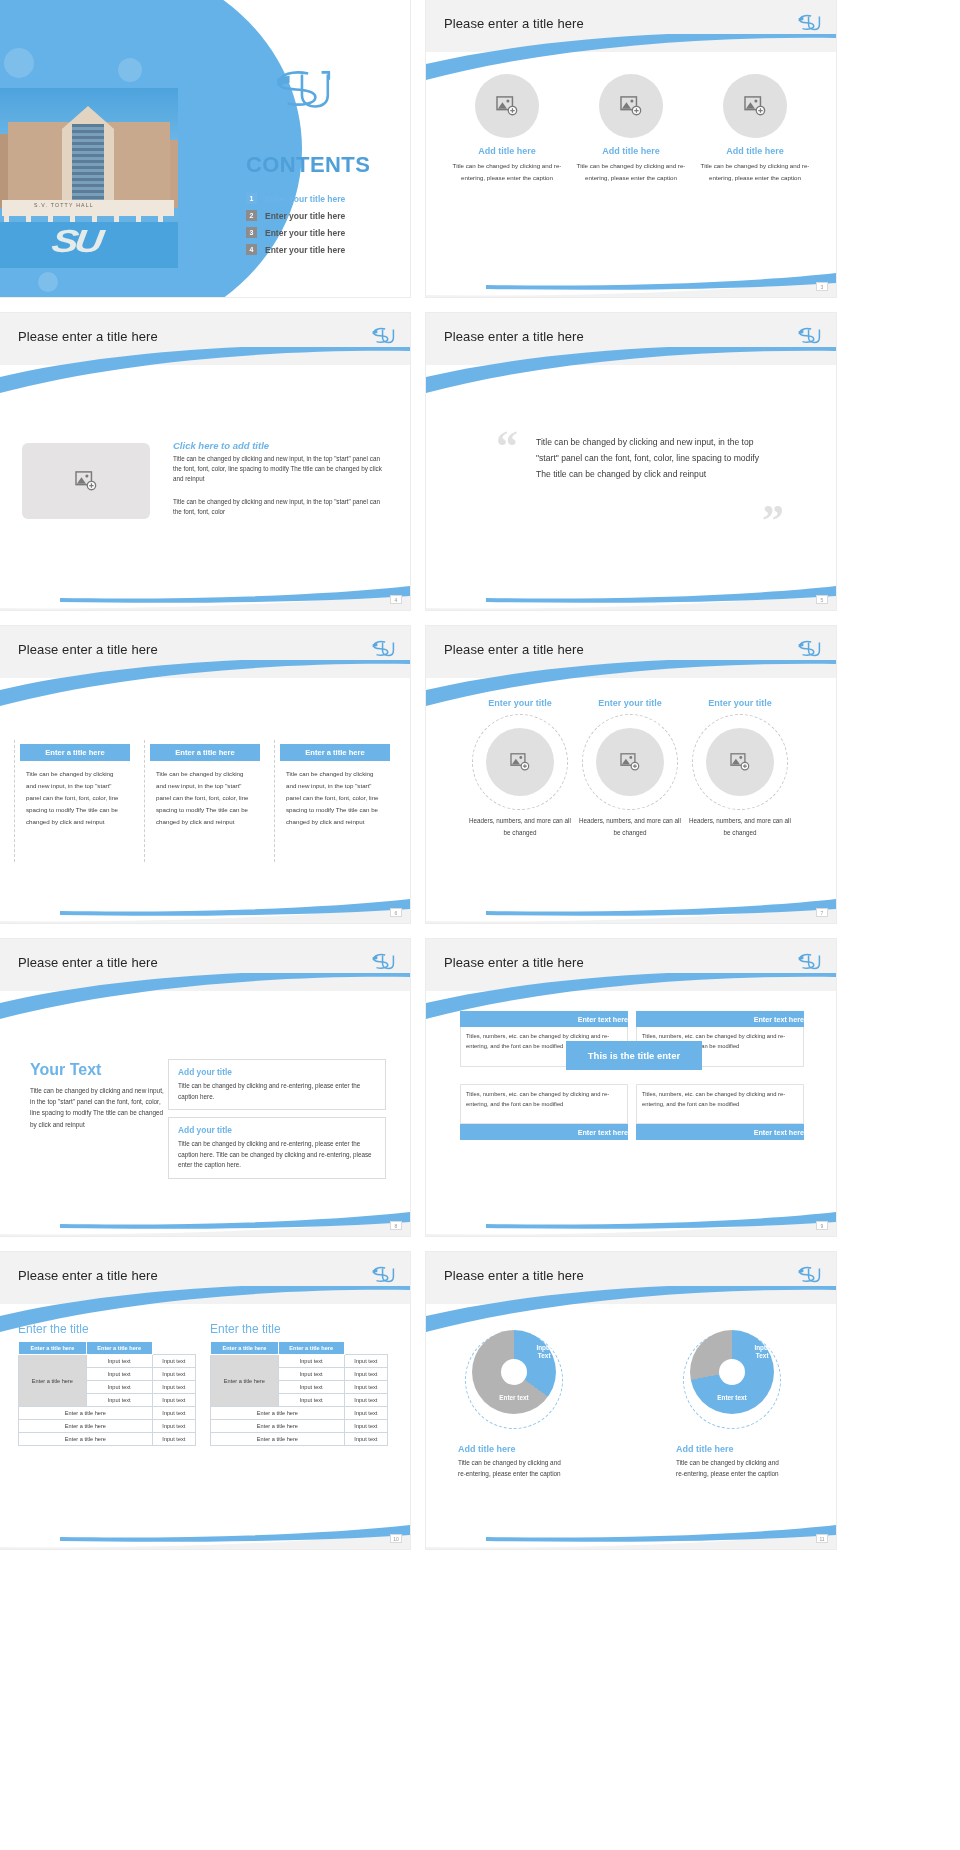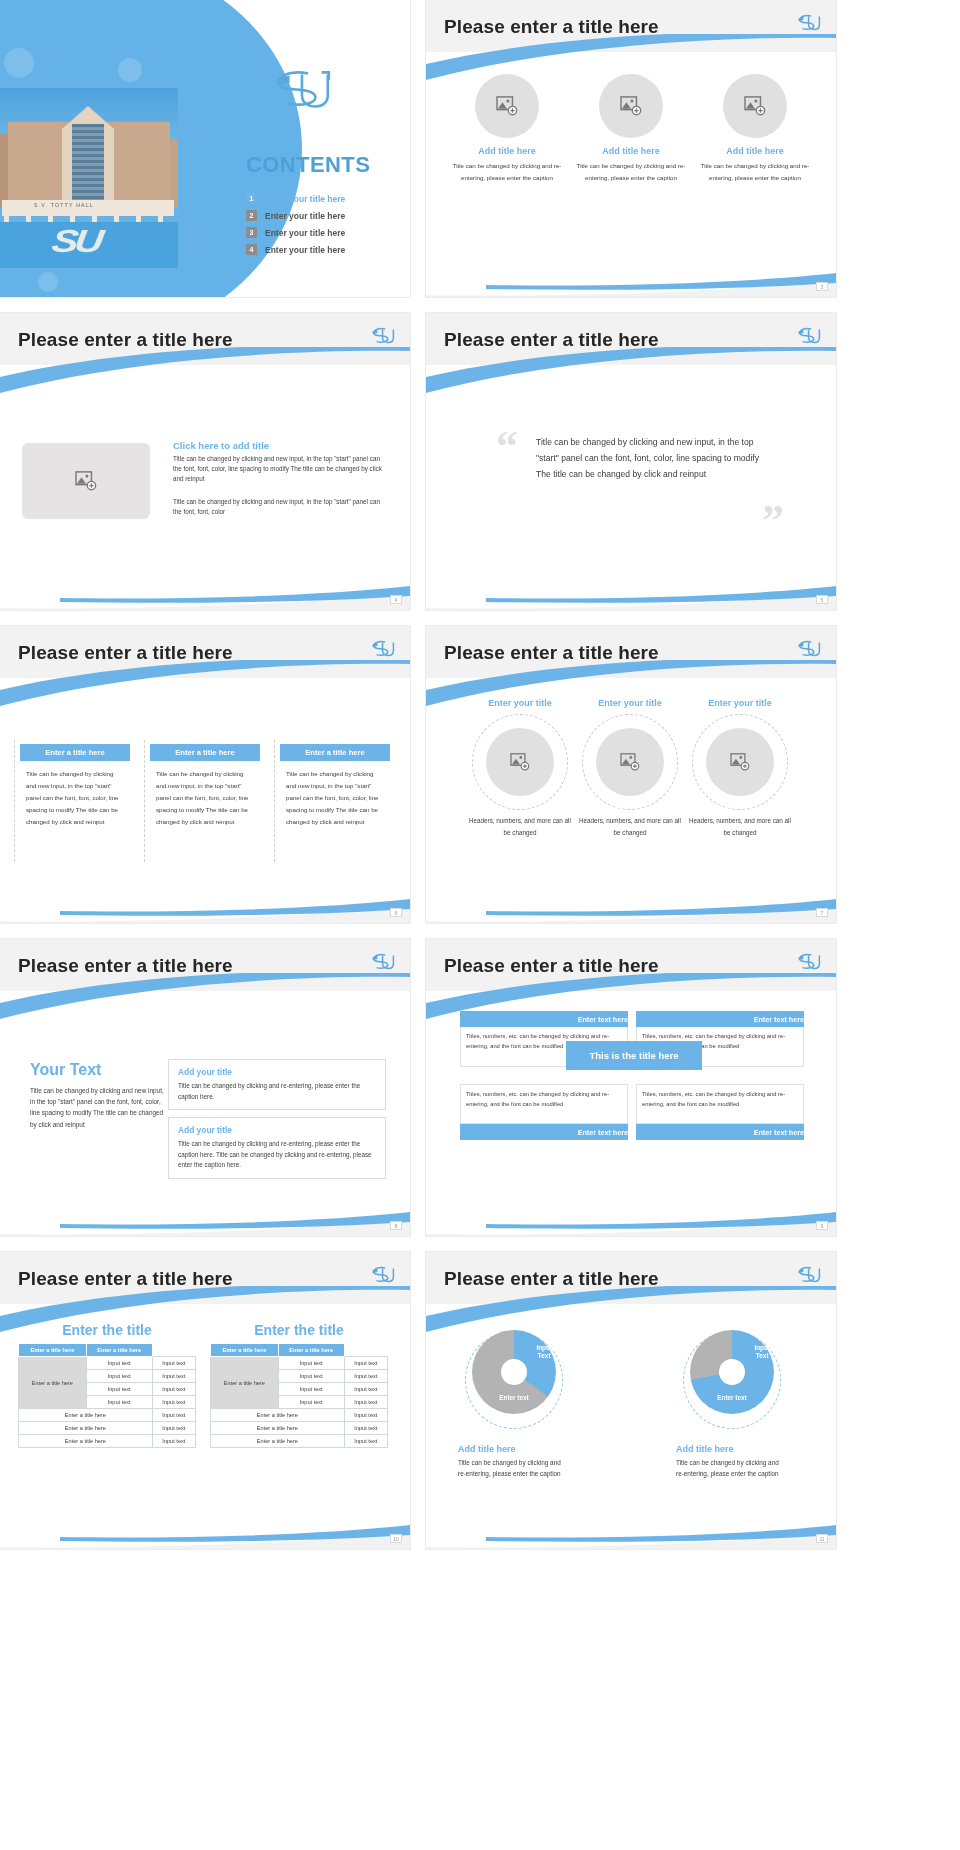--- a/index.html
+++ b/index.html
@@ -30,22 +30,22 @@
     box-shadow: 0 0 0 1px #ececec;
   }
 
   
   .hdr {
     position: absolute; left: 0; top: 0; width: 100%; height: 52px;
     background: #f2f2f2;
   }
   .hdr-title {
     position: absolute; left: 18px; top: 16px;
-    font-size: 19px; color: #262626; letter-spacing: .1px;
-    font-weight: 700;
+    font-size: 13px; color: #262626; letter-spacing: .1px;
+    font-weight: 400;
   }
   .hdr-logo { position: absolute; right: 14px; top: 12px; width: 26px; height: 22px; }
   .hdr-curve { position: absolute; left: 0; top: 34px; width: 100%; height: 46px; }
   .ftr-curve { position: absolute; left: 0; bottom: 0; width: 100%; height: 44px; }
   .pagenum {
     position: absolute; right: 8px; bottom: 6px;
     width: 12px; height: 9px; border: 1px solid #d9d9d9; background: #fff;
     font-size: 5px; line-height: 8px; text-align: center; color: #9a9a9a;
   }
 
@@ -115,21 +115,21 @@
   .blue-h { color:#6cb4e8; font-weight:700; }
 
   
   .s2-col { position:absolute; width:118px; text-align:center; }
   .s2-t { font-size:9px; margin-top:8px; }
   .s2-b { font-size:6.2px; color:#3f3f3f; line-height:1.9; margin-top:4px; }
 
   
   .s4-img { position:absolute; left:22px; top:130px; width:128px; height:76px; }
   .s4-txt { position:absolute; left:173px; top:127px; width:215px; }
-  .s4-h { font-size:9.5px; }
+  .s4-h { font-size:9.5px;font-style:italic; }
   .s4-p { font-size:6.3px; color:#3f3f3f; line-height:1.62; margin-top:3px; }
 
   
   .quote-mark { position:absolute; color:#e0e0e0; font-size:44px; font-weight:700; font-family:"Liberation Serif", serif; line-height:1;}
   .s5-q { position:absolute; left:110px; top:122px; width:240px; font-size:8.6px; color:#3b3b3b; line-height:1.85;}
 
   
   .s6-card { position:absolute; top:118px; width:110px; }
   .s6-head { background:#6cb4e8; color:#fff; font-size:7.6px; font-weight:700; text-align:center; padding:4px 0;}
   .s6-body { font-size:6.2px; color:#3f3f3f; line-height:1.95; padding:7px 6px 0 6px;}
@@ -150,21 +150,21 @@
   .s8-bt { font-size:8.4px; color:#6cb4e8; font-weight:700; }
   .s8-bp { font-size:6.3px; color:#3f3f3f; line-height:1.7; margin-top:4px; }
 
   
   .s9-head { background:#6cb4e8; color:#fff; font-size:7.2px; font-weight:700; text-align:right; padding:3.5px 0; }
   .s9-cell { border:1px solid #e2e2e2; border-top:none; font-size:5.8px; color:#3f3f3f; line-height:1.8; padding:4px 5px; background:#fff; }
   .s9-center { position:absolute; left:140px; top:102px; width:136px; background:#6cb4e8; color:#fff;
     font-size:9.5px; font-weight:700; text-align:center; padding:9px 0; }
 
   
-  .s10-t { font-size:14px; font-weight:700; color:#6cb4e8;text-align:center; }
+  .s10-t { font-size:12px; font-weight:400; color:#6cb4e8; }
   .tbl { border-collapse:collapse; width:100%; }
   .tbl th { background:#6cb4e8; color:#fff; font-size:5.6px; font-weight:700; padding:3px 2px; border:1px solid #ffffff; }
   .tbl td { border:1px solid #cfd8de; font-size:5.6px; color:#3f3f3f; padding:3px 4px; text-align:center; background:#fff;}
   .tbl td.grey { background:#d9d9d9; }
 
   
   .donut-wrap { position:absolute; width:112px; text-align:center; }
   .donut { width:84px; height:84px; border-radius:50%; margin:0 auto; position:relative; }
   .donut .hole { position:absolute; left:50%; top:50%; transform:translate(-50%,-50%);
       width:26px; height:26px; border-radius:50%; background:#fff; }
@@ -531,21 +531,21 @@
       <div class="s9-cell" style="height:40px;">Titles, numbers, etc. can be changed by clicking and re-entering, and the font can be modified</div>
     </div>
     <div style="position:absolute;left:34px;top:145px;width:168px;">
       <div class="s9-cell" style="height:40px;border-top:1px solid #e2e2e2;">Titles, numbers, etc. can be changed by clicking and re-entering, and the font can be modified</div>
       <div class="s9-head">Enter text here</div>
     </div>
     <div style="position:absolute;left:210px;top:145px;width:168px;">
       <div class="s9-cell" style="height:40px;border-top:1px solid #e2e2e2;">Titles, numbers, etc. can be changed by clicking and re-entering, and the font can be modified</div>
       <div class="s9-head">Enter text here</div>
     </div>
-    <div class="s9-center">This is the title here</div>
+    <div class="s9-center">This is the title enter</div>
     <div class="pagenum">9</div>
   </div>
 
   <div class="slide">
     <div class="hdr"></div>
     <div class="hdr-title">Please enter a title here</div>
     <div class="hdr-logo">
       <svg viewBox="0 0 120 96" width="26" height="22">
           <g fill="none" stroke="#5aa8e0" stroke-width="7">
         <path d="M70 16 C42 10 18 18 18 34 C18 48 42 46 58 48 C74 50 82 54 82 62 C82 74 56 80 30 74"></path>

